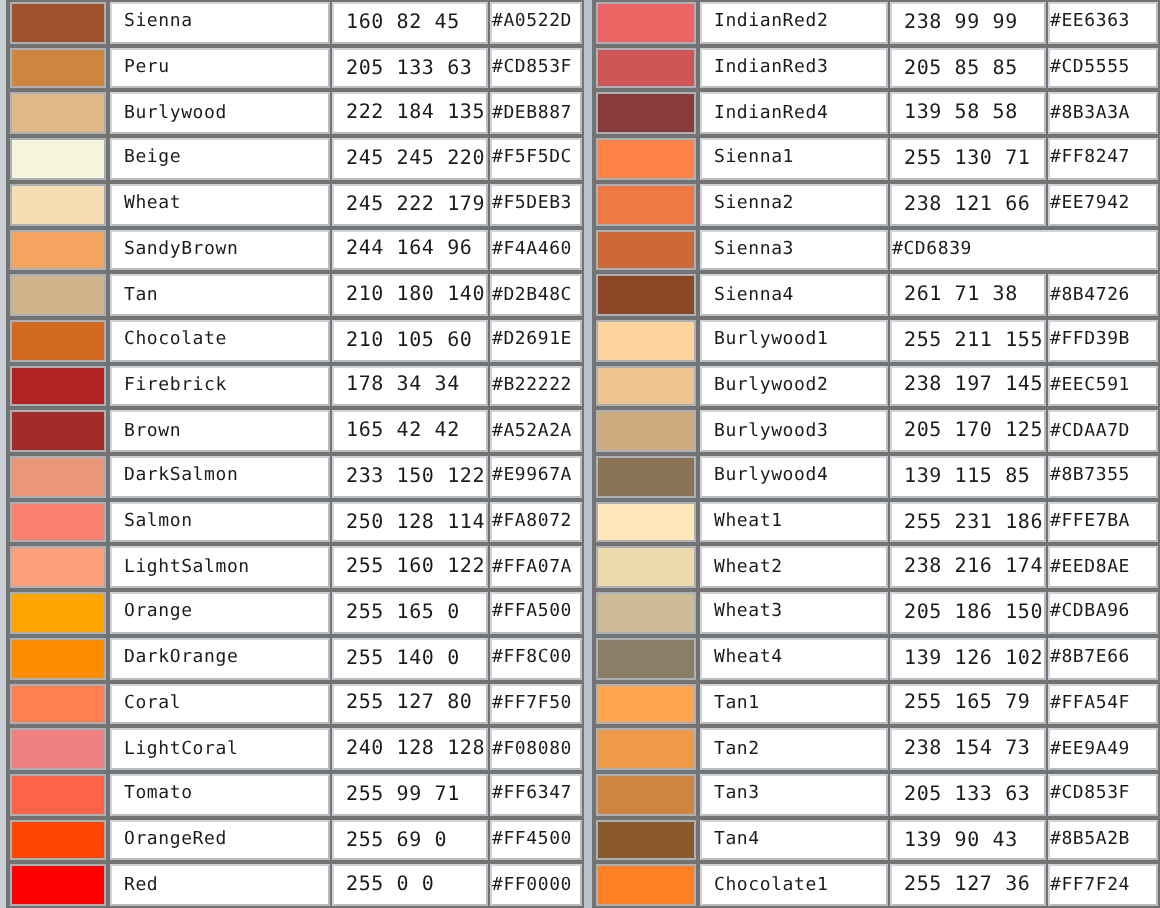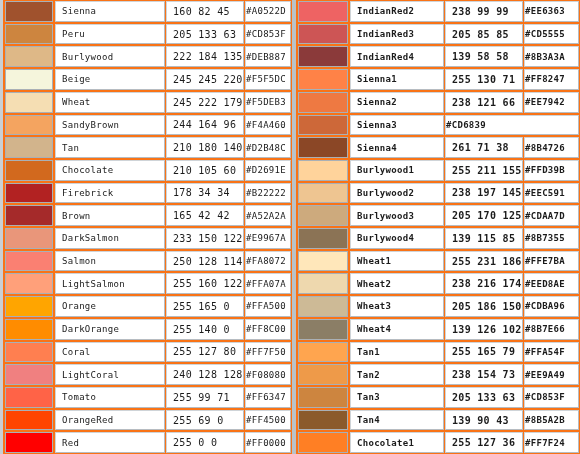--- a/index.html
+++ b/index.html
@@ -6,31 +6,31 @@
   body{
     width:580px;height:454px;
     background:#ffffff;
     font-family:"DejaVu Sans Mono","Liberation Mono",monospace;
     overflow:hidden;
   }
   .sheet{
     position:relative;
     width:580px;height:454px;
     display:flex;
-    background:#f97316;
+    background:#737373;
   }
   .half{
     position:relative;
     height:454px;
     box-sizing:border-box;
     display:flex;
     flex-direction:column;
   }
   .half-left{width:292px;border-left:3px solid #c9cfd4;}
-  .half-right{width:288px;border-left:4px solid #b9c2c8;font-weight:bold;}
+  .half-right{width:288px;border-left:4px solid #b9c2c8;}
 
   .row{
     flex:1 1 0;
     display:flex;
     align-items:stretch;
     box-sizing:border-box;
     min-height:0;
   }
 
   .cell{

